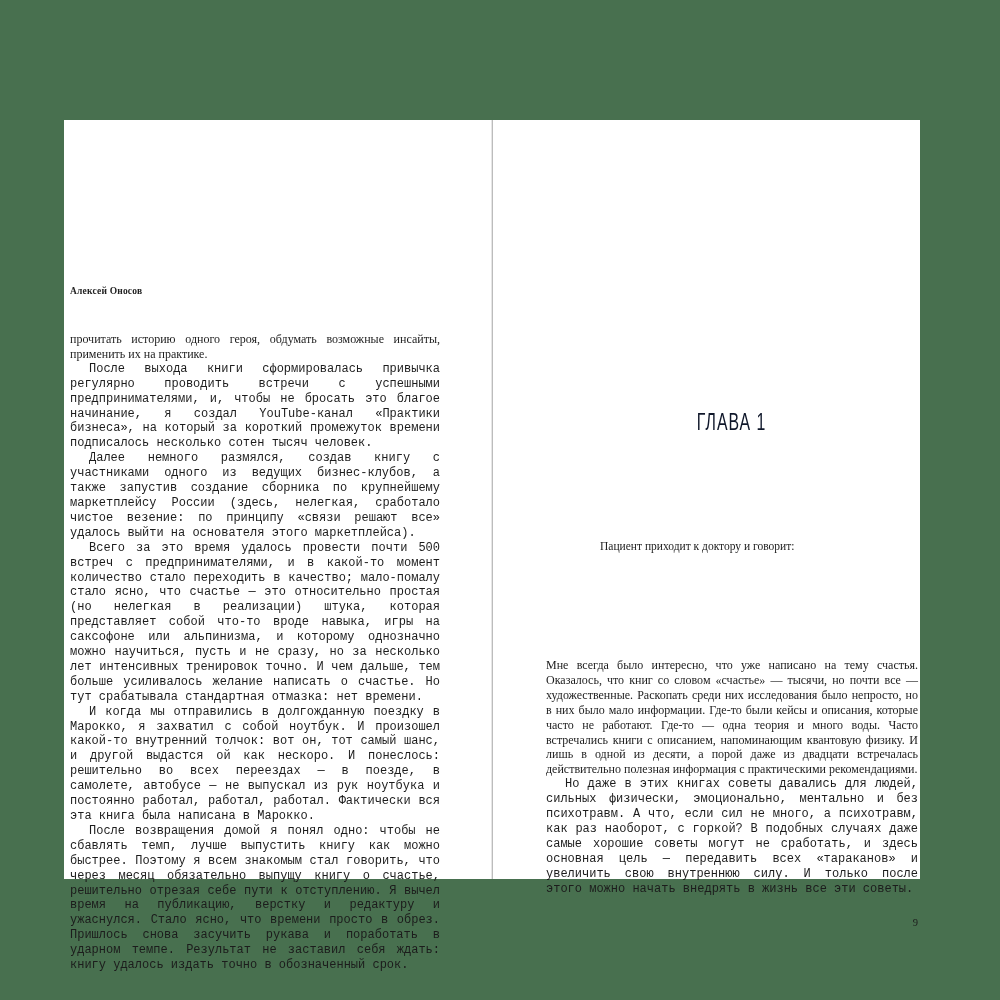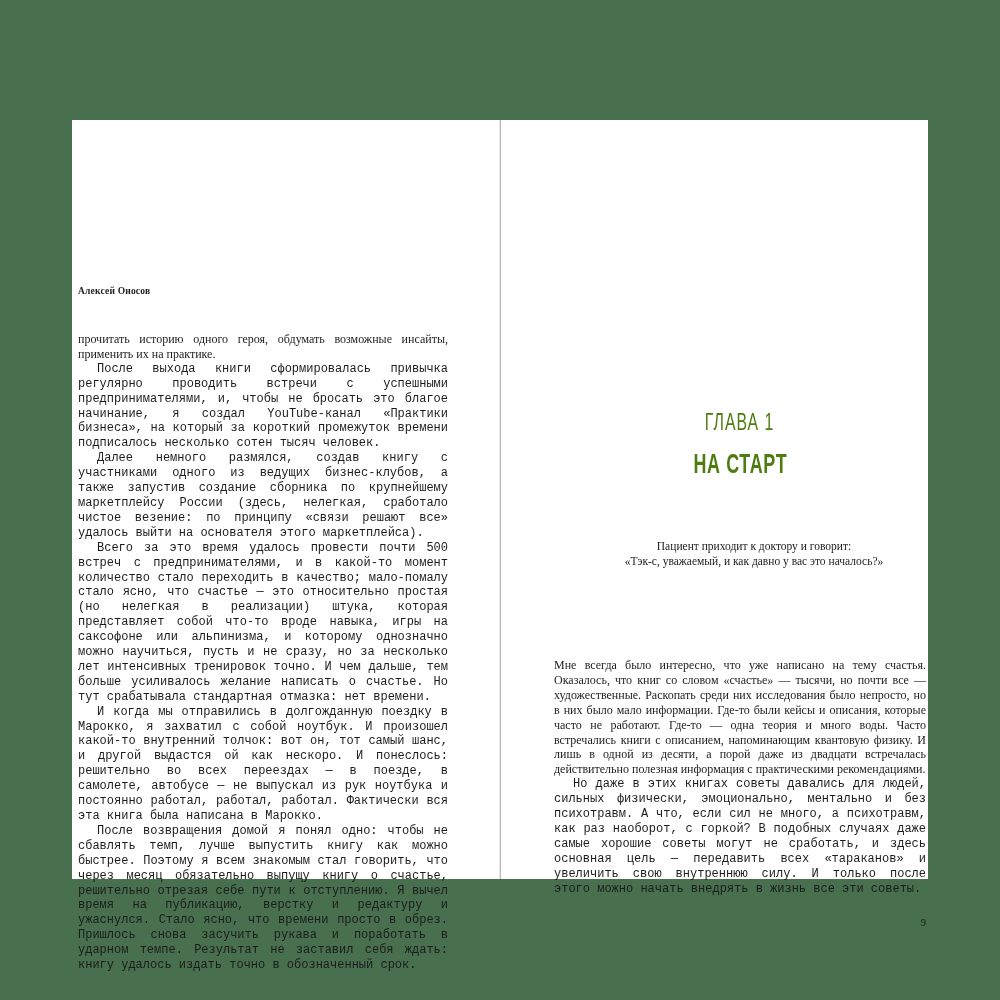--- a/index.html
+++ b/index.html
@@ -9,21 +9,21 @@
   .stage {
     position: relative;
     width: 1000px;
     height: 1000px;
     background: #48704F;
     overflow: hidden;
     font-family: "Liberation Serif", "DejaVu Serif", serif;
   }
   .spread {
     position: absolute;
-    left: 72px;
+    left: 64px;
     top: 120px;
     width: 856px;
     height: 759px;
     display: flex;
     border-radius: 21px;
   }
   .page {
     position: relative;
     background: #ffffff;
     height: 100%;
@@ -69,21 +69,21 @@
   .page-right .body-text {
     left: 53px;
     top: 538px;
     width: 372px;
   }
   .chapter-label, .chapter-title {
     position: absolute;
     left: 53px;
     width: 372px;
     text-align: center;
-    color: #4d7c0f;
+    color: #0f172a;
     font-family: "Liberation Sans", "DejaVu Sans", sans-serif;
     white-space: nowrap;
   }
   .chapter-label { top: 290px; }
   .chapter-title { top: 330px; }
   .chapter-label .condensed {
     display: inline-block;
     transform: scaleX(0.66);
     transform-origin: center;
     font-size: 24px;
@@ -101,21 +101,21 @@
     line-height: 1;
   }
   .epigraph {
     position: absolute;
     left: 107px;
     top: 419px;
     width: 292px;
     font-size: 11.5px;
     line-height: 14.8px;
     color: #222222;
-    text-align: center;
+    text-align: left;
   }
   .epigraph p {
     margin: 0;
     padding: 0;
   }
   .page-number {
     position: absolute;
     left: 53px;
     top: 797px;
     width: 372px;
@@ -139,26 +139,22 @@
           <p class="indent">Всего за это время удалось провести почти 500 встреч с предпринимателями, и в какой-то момент количество стало переходить в качество; мало-помалу стало ясно, что счастье — это относительно простая (но нелегкая в реализации) штука, которая представляет собой что-то вроде навыка, игры на саксофоне или альпинизма, и которому однозначно можно научиться, пусть и не сразу, но за несколько лет интенсивных тренировок точно. И чем дальше, тем больше усиливалось желание написать о счастье. Но тут срабатывала стандартная отмазка: нет времени.</p>
           <p class="indent">И когда мы отправились в долгожданную поездку в Марокко, я захватил с собой ноутбук. И произошел какой-то внутренний толчок: вот он, тот самый шанс, и другой выдастся ой как нескоро. И понеслось: решительно во всех переездах — в поезде, в самолете, автобусе — не выпускал из рук ноутбука и постоянно работал, работал, работал. Фактически вся эта книга была написана в Марокко.</p>
           <p class="indent">После возвращения домой я понял одно: чтобы не сбавлять темп, лучше выпустить книгу как можно быстрее. Поэтому я всем знакомым стал говорить, что через месяц обязательно выпущу книгу о счастье, решительно отрезая себе пути к отступлению. Я вычел время на публикацию, верстку и редактуру и ужаснулся. Стало ясно, что времени просто в обрез. Пришлось снова засучить рукава и поработать в ударном темпе. Результат не заставил себя ждать: книгу удалось издать точно в обозначенный срок.</p>
         </div>
     </div>
 
     <div class="page page-right">
       <div class="chapter-label">
         <span class="condensed">ГЛАВА 1</span>
       </div>
-      <div class="chapter-title">
-        <span class="condensed">НА СТАРТ</span>
-      </div>
       <div class="epigraph">
           <p>Пациент приходит к доктору и говорит:</p>
-          <p>«Тэк-с, уважаемый, и как давно у вас это началось?»</p>
         </div>
       <div class="body-text">
           <p>Мне всегда было интересно, что уже написано на тему счастья. Оказалось, что книг со словом «счастье» — тысячи, но почти все — художественные. Раскопать среди них исследования было непросто, но в них было мало информации. Где-то были кейсы и описания, которые часто не работают. Где-то — одна теория и много воды. Часто встречались книги с описанием, напоминающим квантовую физику. И лишь в одной из десяти, а порой даже из двадцати встречалась действительно полезная информация с практическими рекомендациями.</p>
           <p class="indent">Но даже в этих книгах советы давались для людей, сильных физически, эмоционально, ментально и без психотравм. А что, если сил не много, а психотравм, как раз наоборот, с горкой? В подобных случаях даже самые хорошие советы могут не сработать, и здесь основная цель — передавить всех «тараканов» и увеличить свою внутреннюю силу. И только после этого можно начать внедрять в жизнь все эти советы.</p>
         </div>
       <div class="page-number">9</div>
     </div>
 
   </div>
 </div>

